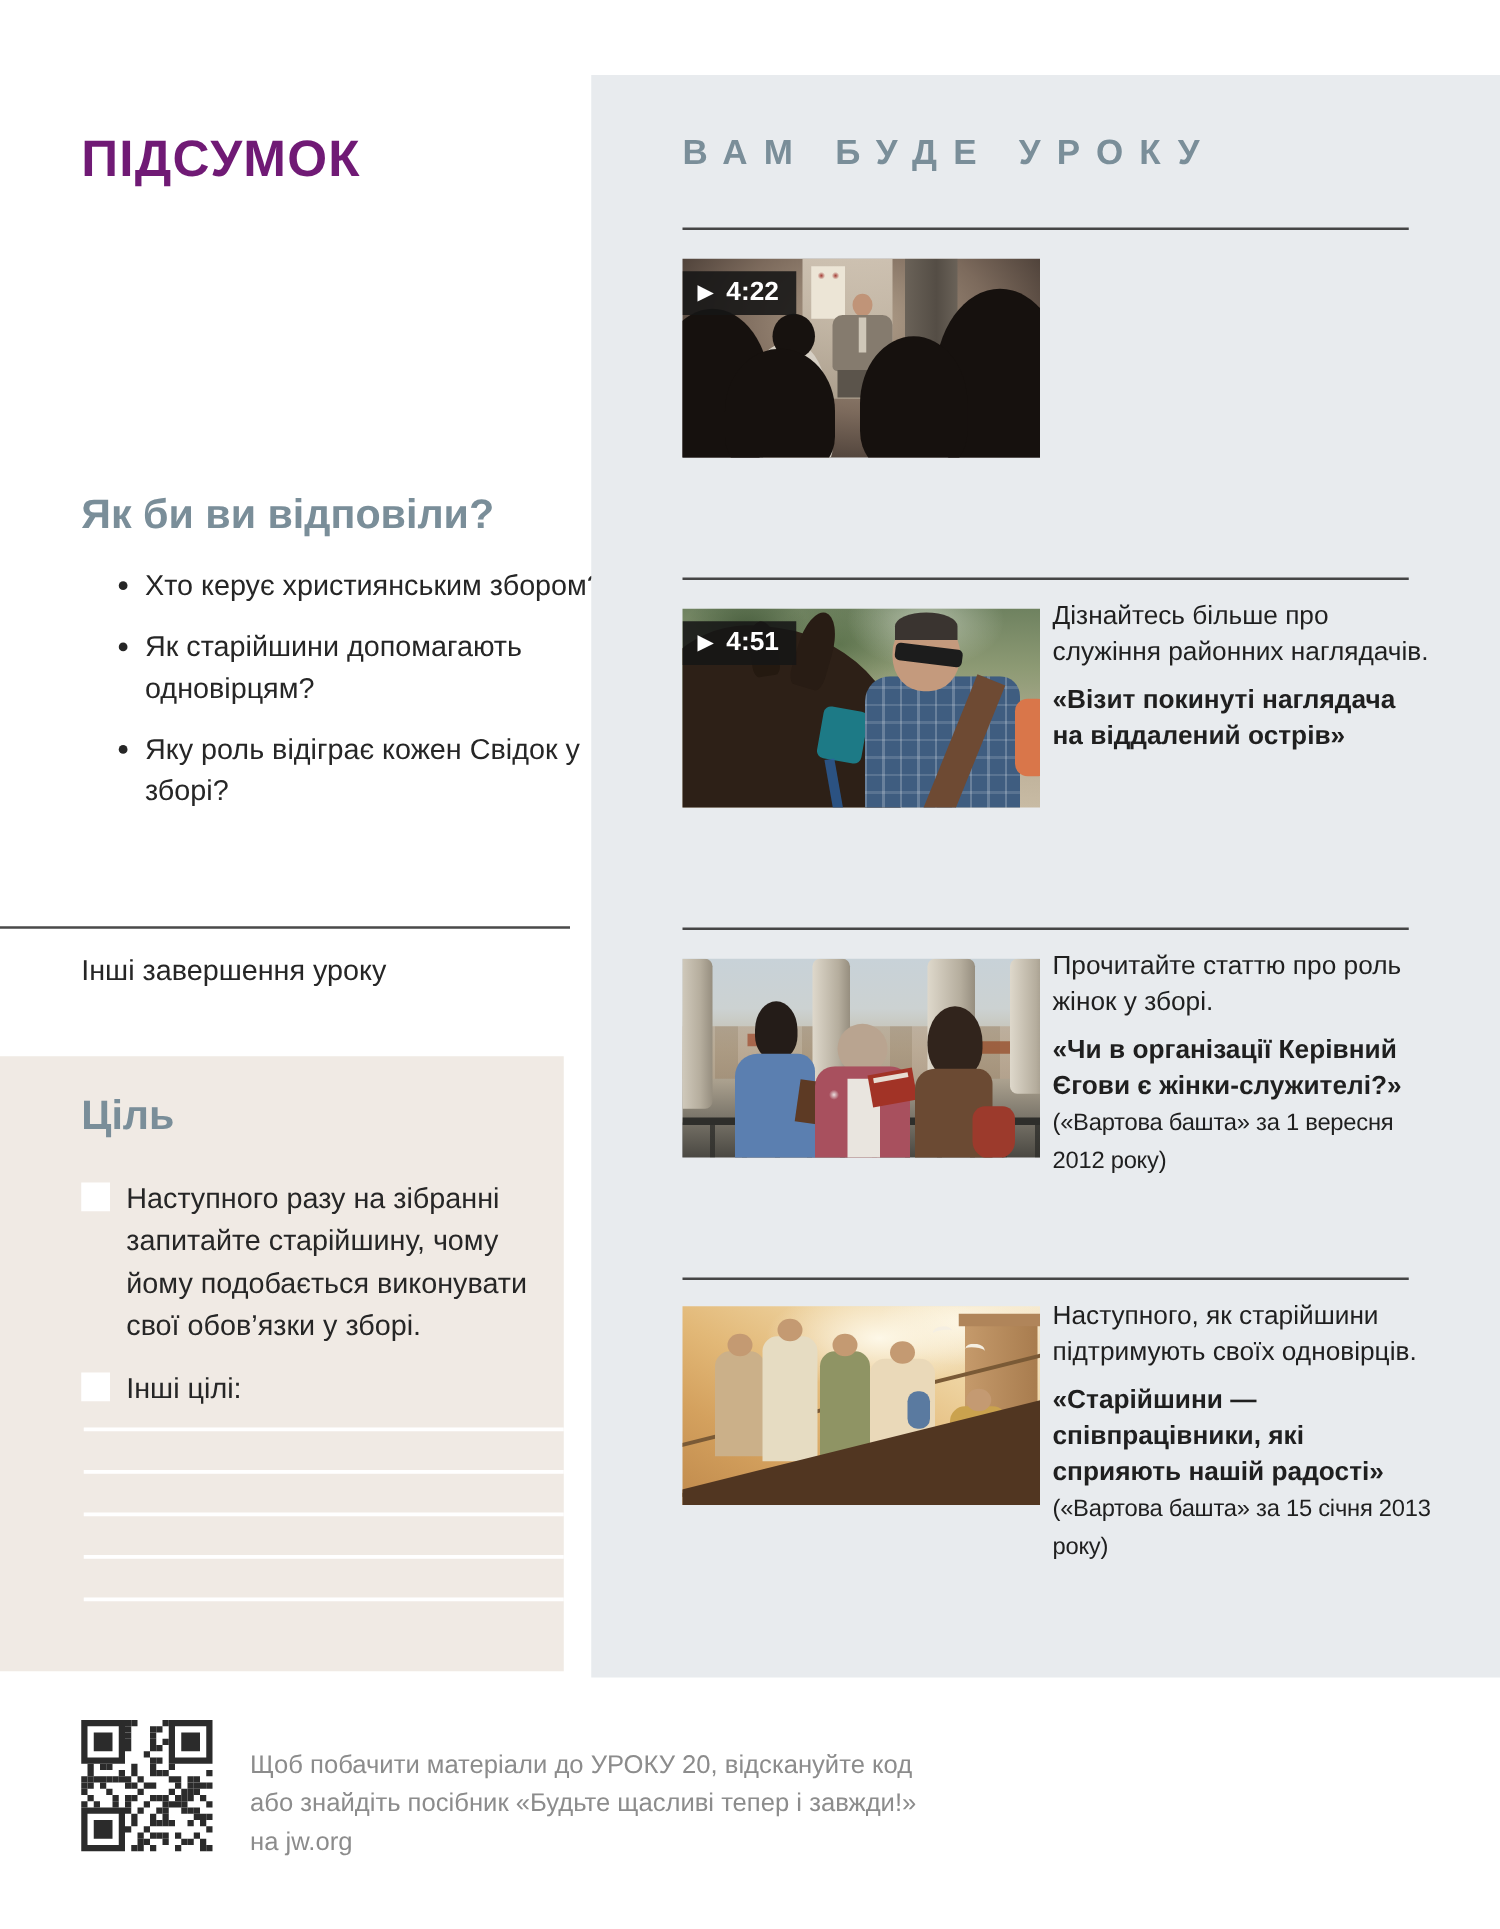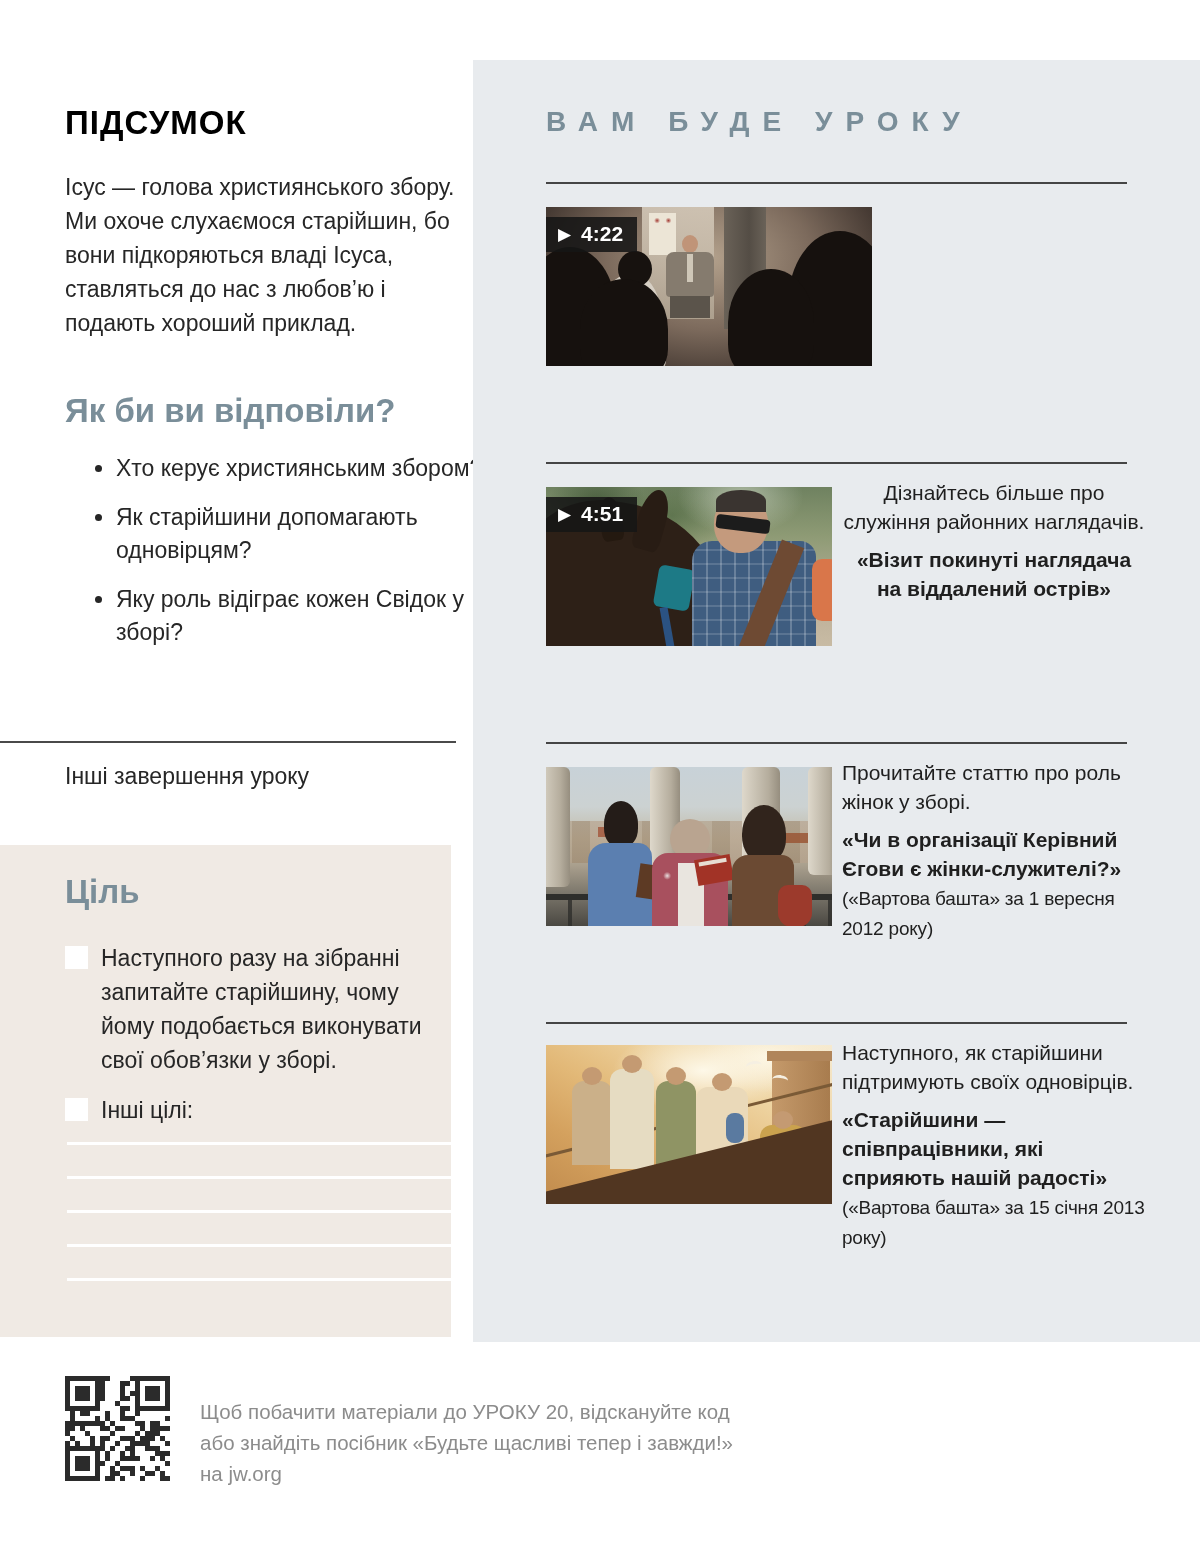--- a/index.html
+++ b/index.html
@@ -1,21 +1,21 @@
 <!DOCTYPE html>
 <html lang="uk"><head>
 <meta charset="utf-8">
 <style>
   html,body{margin:0;padding:0;background:#ffffff;}
   .page{position:relative;width:1200px;height:1543px;background:#ffffff;overflow:hidden;
         font-family:"Liberation Sans","DejaVu Sans",sans-serif;color:#262626;}
 
   
-  .summary-title{position:absolute;left:65px;top:104px;margin:0;font-size:33px;font-weight:bold;
-                 letter-spacing:1px;color:#000000;}
+  .summary-title{position:absolute;left:65px;top:104px;margin:0;font-size:41px;font-weight:bold;
+                 letter-spacing:1px;color:#701a75;}
   .summary-body{position:absolute;left:65px;top:170px;width:398px;margin:0;font-size:23px;line-height:34px;color:#262626;}
   .questions-title{position:absolute;left:65px;top:392px;margin:0;font-size:33px;font-weight:bold;color:#7a8e99;}
   .questions-list{position:absolute;left:88px;top:452px;width:370px;margin:0;padding:0 0 0 28px;
                   font-size:23px;line-height:33px;}
   .questions-list li{margin:0 0 16px 0;}
   .rule-left{position:absolute;left:0;top:741px;width:456px;height:2px;background:#4a4a4a;}
   .completion-label{position:absolute;left:65px;top:763px;margin:0;font-size:23px;}
 
   .goal-box{position:absolute;left:0;top:845px;width:451px;height:492px;background:#f0eae4;}
   .goal-title{position:absolute;left:65px;top:28px;margin:0;font-size:33px;font-weight:bold;color:#7a8e99;}
@@ -34,28 +34,28 @@
   .sep1{top:122px;} .sep2{top:402px;} .sep3{top:682px;} .sep4{top:962px;}
 
   .thumb{position:absolute;left:73px;width:286px;height:159px;overflow:hidden;cursor:pointer;}
   .th1{top:147px;} .th2{top:427px;} .th3{top:707px;} .th4{top:985px;}
 
   .badge{position:absolute;left:0;top:10px;padding:5px 14px 6px 12px;background:rgba(22,22,22,.88);
          color:#ffffff;font-size:21px;font-weight:bold;}
   .badge .play{display:inline-block;margin-right:10px;font-size:17px;transform:translateY(-1px);}
 
   .item-text{position:absolute;left:369px;width:304px;font-size:21px;line-height:29px;color:#1f1f1f;}
-  .it1{top:138px;} .it2{top:418px;text-align:center;} .it3{top:698px;} .it4{top:978px;}
+  .it1{top:138px;} .it2{top:418px;} .it3{top:698px;} .it4{top:978px;}
   .item-text .desc{margin:0 0 9px 0;}
   .item-text .mtitle{margin:0;}
   .item-text .mtitle strong{font-weight:bold;}
   .item-text .note{font-weight:normal;font-size:19px;letter-spacing:-0.2px;}
 
   
-  .th1{background:radial-gradient(230px 160px at 50% 32%,#b3a18c 0%,#7c6a5c 45%,#473b34 75%,#2d2623 100%);padding-left:40px;}
+  .th1{background:radial-gradient(230px 160px at 50% 32%,#b3a18c 0%,#7c6a5c 45%,#473b34 75%,#2d2623 100%);}
   .t1-wall{position:absolute;left:96px;top:0;width:72px;height:112px;background:linear-gradient(180deg,#d8cdbd,#b3a795);opacity:.85;}
   .t1-cal{position:absolute;left:103px;top:6px;width:27px;height:42px;
           background-image:radial-gradient(3px 3px at 30% 18%,#a33a33,transparent),radial-gradient(3px 3px at 72% 18%,#a33a33,transparent);
           background-color:#ece5d6;}
   .t1-curtain{position:absolute;left:178px;top:0;width:42px;height:122px;background:linear-gradient(90deg,#6a6258,#544d45 60%,#6a6258);}
   .t1-head{position:absolute;left:136px;top:28px;width:16px;height:18px;border-radius:50%;background:#c09478;}
   .t1-body{position:absolute;left:120px;top:45px;width:48px;height:45px;background:#857b6e;border-radius:8px 8px 4px 4px;}
   .t1-body::after{content:'';position:absolute;left:21px;top:2px;width:6px;height:28px;background:#cfc7b8;}
   .t1-legs{position:absolute;left:124px;top:89px;width:40px;height:22px;background:#5b544b;}
   .t1-s{position:absolute;background:#16110e;border-radius:50% 50% 30% 30%;}
@@ -138,21 +138,20 @@
   .qf::after{content:'';position:absolute;inset:5px;background:#2b2b2b;}
   .qf1{left:0;top:0;} .qf2{right:0;top:0;} .qf3{left:0;bottom:0;}
   .footer-text{position:absolute;left:200px;top:1396px;width:555px;margin:0;font-size:20.5px;line-height:31px;color:#8c8c8c;}
 </style>
 </head>
 <body>
 
 <div class="page">
 
   <h1 class="summary-title">ПІДСУМОК</h1>
-  <p class="summary-body">Ісус — голова християнського збору. Ми охоче слухаємося старійшин, бо вони підкоряються владі Ісуса, ставляться до нас з любов’ю і подають хороший приклад.</p>
 
   <h2 class="questions-title">Як би ви відповіли?</h2>
   <ul class="questions-list">
     <li>Хто керує християнським збором?</li>
     <li>Як старійшини допомагають одновірцям?</li>
     <li>Яку роль відіграє кожен Свідок у зборі?</li>
   </ul>
 
   <div class="rule-left"></div>
   <p class="completion-label">Інші завершення уроку</p>

